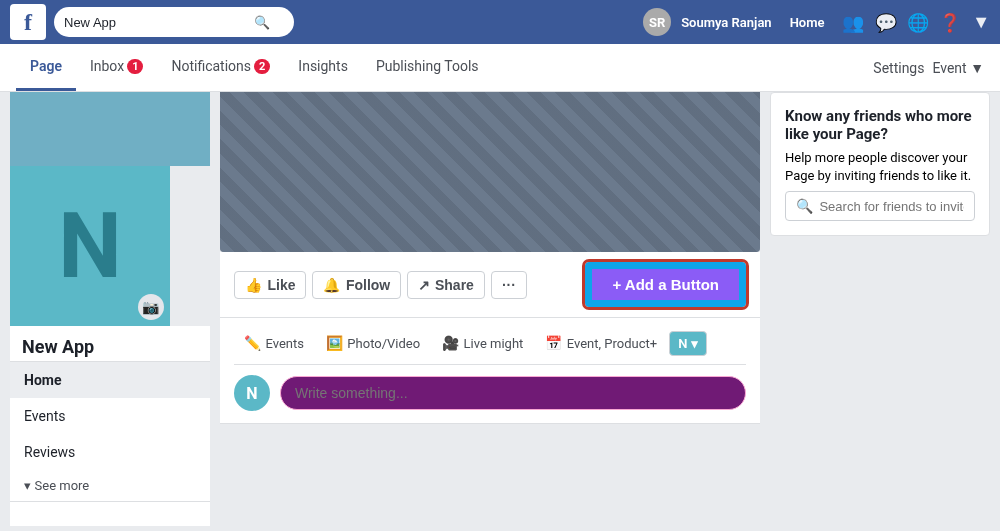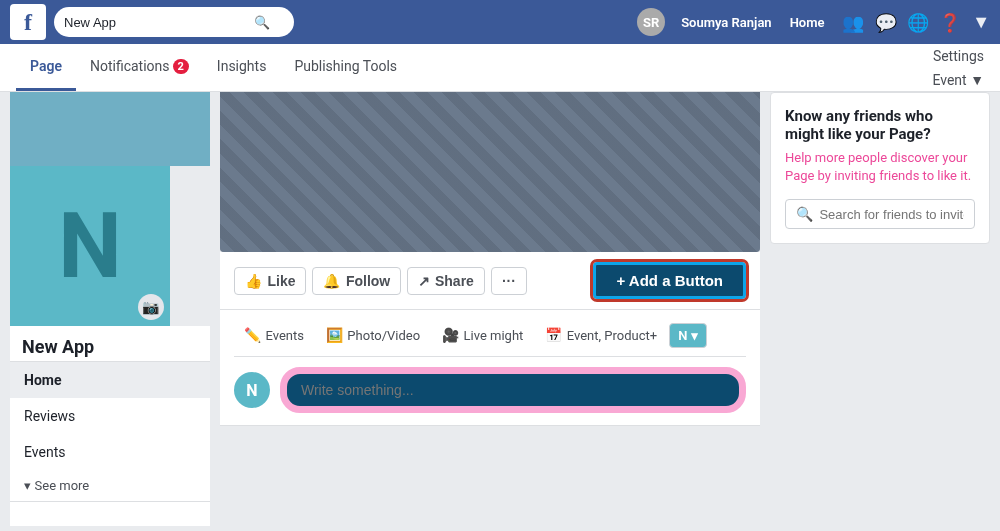--- a/index.html
+++ b/index.html
@@ -26,21 +26,21 @@
       padding: 0 10px;
       height: 30px;
       width: 240px;
     }
     .search-bar input {
       border: none; outline: none; background: transparent; font-size: 13px; width: 190px; color: #1d2129;
     }
     .search-icon { color: #90949c; font-size: 13px; }
 
     .top-nav-right { display: flex; align-items: center; gap: 10px; color: #fff; }
-    .user-info { display: flex; align-items: center; gap: 16px; }
+    .user-info { display: flex; align-items: center; gap: 10px; }
     .user-avatar { width: 28px; height: 28px; border-radius: 50%; background: #aaa; overflow: hidden; display: flex; align-items: center; justify-content: center; }
     .user-name { color: #fff; font-size: 13px; font-weight: 600; }
     .nav-icon-btn { color: #fff; font-size: 18px; cursor: pointer; opacity: 0.9; }
     .nav-home-link { color: #fff; font-size: 13px; font-weight: 600; padding: 0 8px; }
 
     
     .page-nav {
       background: #fff;
       border-bottom: 1px solid #dddfe2;
       display: flex;
@@ -63,21 +63,21 @@
     .page-nav-item.active { color: #3b5998; border-bottom: 3px solid #3b5998; font-weight: 600; }
     .badge {
       background: #e41e3f;
       color: #fff;
       border-radius: 10px;
       font-size: 11px;
       font-weight: 700;
       padding: 1px 5px;
       margin-left: 3px;
     }
-    .page-nav-right { display: flex; align-items: flex-end; gap: 8px; flex-direction: column; }
+    .page-nav-right { display: flex; align-items: flex-start; gap: 8px; }
     .page-nav-right a { font-size: 14px; color: #4b4f56; text-decoration: none; cursor: pointer; }
     .help-btn { display: flex; align-items: center; gap: 2px; }
 
     
     .page-content { display: flex; max-width: 980px; margin: 0 auto; padding: 0; }
 
     
     .left-sidebar {
       width: 200px;
       flex-shrink: 0;
@@ -190,23 +190,23 @@
       color: #4b4f56;
       cursor: pointer;
       font-weight: 600;
     }
     .add-btn-right {
       display: flex;
       align-items: center;
       justify-content: center;
       gap: 6px;
       padding: 7px 20px;
-      background: #0c4a6e;
+      background: #8b5cf6;
       color: #fff;
-      border: 3px solid #0ea5e9;
+      border: 7px solid #0ea5e9;
       border-radius: 4px;
       font-size: 15px;
       font-weight: 700;
       cursor: pointer;
       outline: 3px solid #c0392b;
     }
 
     
     .post-composer {
       background: #fff;
@@ -245,27 +245,27 @@
       display: flex;
       align-items: center;
       justify-content: center;
       color: #fff;
       font-size: 16px;
       font-weight: 700;
       flex-shrink: 0;
     }
     .composer-input {
       flex: 1;
-      border: 7px solid #f9a8d4;
+      border: 1px solid #f9a8d4;
       border-radius: 20px;
       padding: 8px 14px;
       font-size: 14px;
       color: #90949c;
       cursor: text;
-      background: #0c4a6e;
+      background: #701a75;
       outline: none;
     }
     .composer-selector {
       display: flex;
       align-items: center;
       gap: 4px;
       padding: 4px 8px;
       border: 1px solid #ccd0d5;
       border-radius: 4px;
       font-size: 13px;
@@ -278,21 +278,21 @@
     
     .right-panel { width: 220px; flex-shrink: 0; padding-top: 0; }
     .right-card {
       background: #fff;
       border: 1px solid #dddfe2;
       border-radius: 4px;
       padding: 14px;
       margin-top: 0;
     }
     .right-card-title { font-size: 15px; font-weight: 700; color: #1d2129; margin-bottom: 6px; }
-    .right-card-desc { font-size: 13px; color: #ec4899; margin-bottom: 14px; line-height: 1.4; }
+    .right-card-desc { font-size: 13px; color: #000000; margin-bottom: 6px; line-height: 1.4; }
     .friend-search {
       display: flex;
       align-items: center;
       gap: 6px;
       border: 1px solid #ccd0d5;
       border-radius: 4px;
       padding: 6px 10px;
     }
     .friend-search input {
       border: none; outline: none; font-size: 13px; color: #90949c; background: transparent; width: 100%;
@@ -339,20 +339,24 @@
     <span class="nav-icon-btn">🌐</span>
     <span class="nav-icon-btn">❓</span>
     <span class="nav-icon-btn">▼</span>
   </div>
 </div>
 
 <div class="page-nav">
   <div class="page-nav-left">
     <div class="page-nav-item active">
       <span>Page</span>
+    </div>
+    <div class="page-nav-item">
+      <span>Inbox</span>
+      <span class="badge">1</span>
     </div>
     <div class="page-nav-item">
       <span>Notifications</span>
       <span class="badge">2</span>
     </div>
     <div class="page-nav-item">
       <span>Insights</span>
     </div>
     <div class="page-nav-item">
       <span>Publishing Tools</span>
@@ -374,22 +378,22 @@
         <div class="camera-icon-overlay">
           <span>📷</span>
         </div>
       </div>
     </div>
     <div class="profile-section">
       <div class="page-name-sidebar">New App</div>
     </div>
     <div class="sidebar-nav">
       <a class="sidebar-nav-item active">Home</a>
+      <a class="sidebar-nav-item">Events</a>
       <a class="sidebar-nav-item">Reviews</a>
-      <a class="sidebar-nav-item">Events</a>
       <div class="see-more-item">
         <span>▾</span>
         <span>See more</span>
       </div>
     </div>
     <div class="promote-section">
       
       
     </div>
   </div>
@@ -448,21 +452,21 @@
         <div class="composer-avatar">
           <span>N</span>
         </div>
         <input class="composer-input" type="text" placeholder="Write something..." style="">
       </div>
     </div>
   </div>
 
   <div class="right-panel">
     <div class="right-card">
-      <div class="right-card-title">Know any friends who might like your Page?</div>
+      <div class="right-card-title">Know any friends who more like your Page?</div>
       <div class="right-card-desc">Help more people discover your Page by inviting friends to like it.</div>
       <div class="friend-search">
         <span style="color:#90949c;">🔍</span>
         <input type="text" placeholder="Search for friends to invite" style="">
       </div>
     </div>
   </div>
 
 </div>
 

